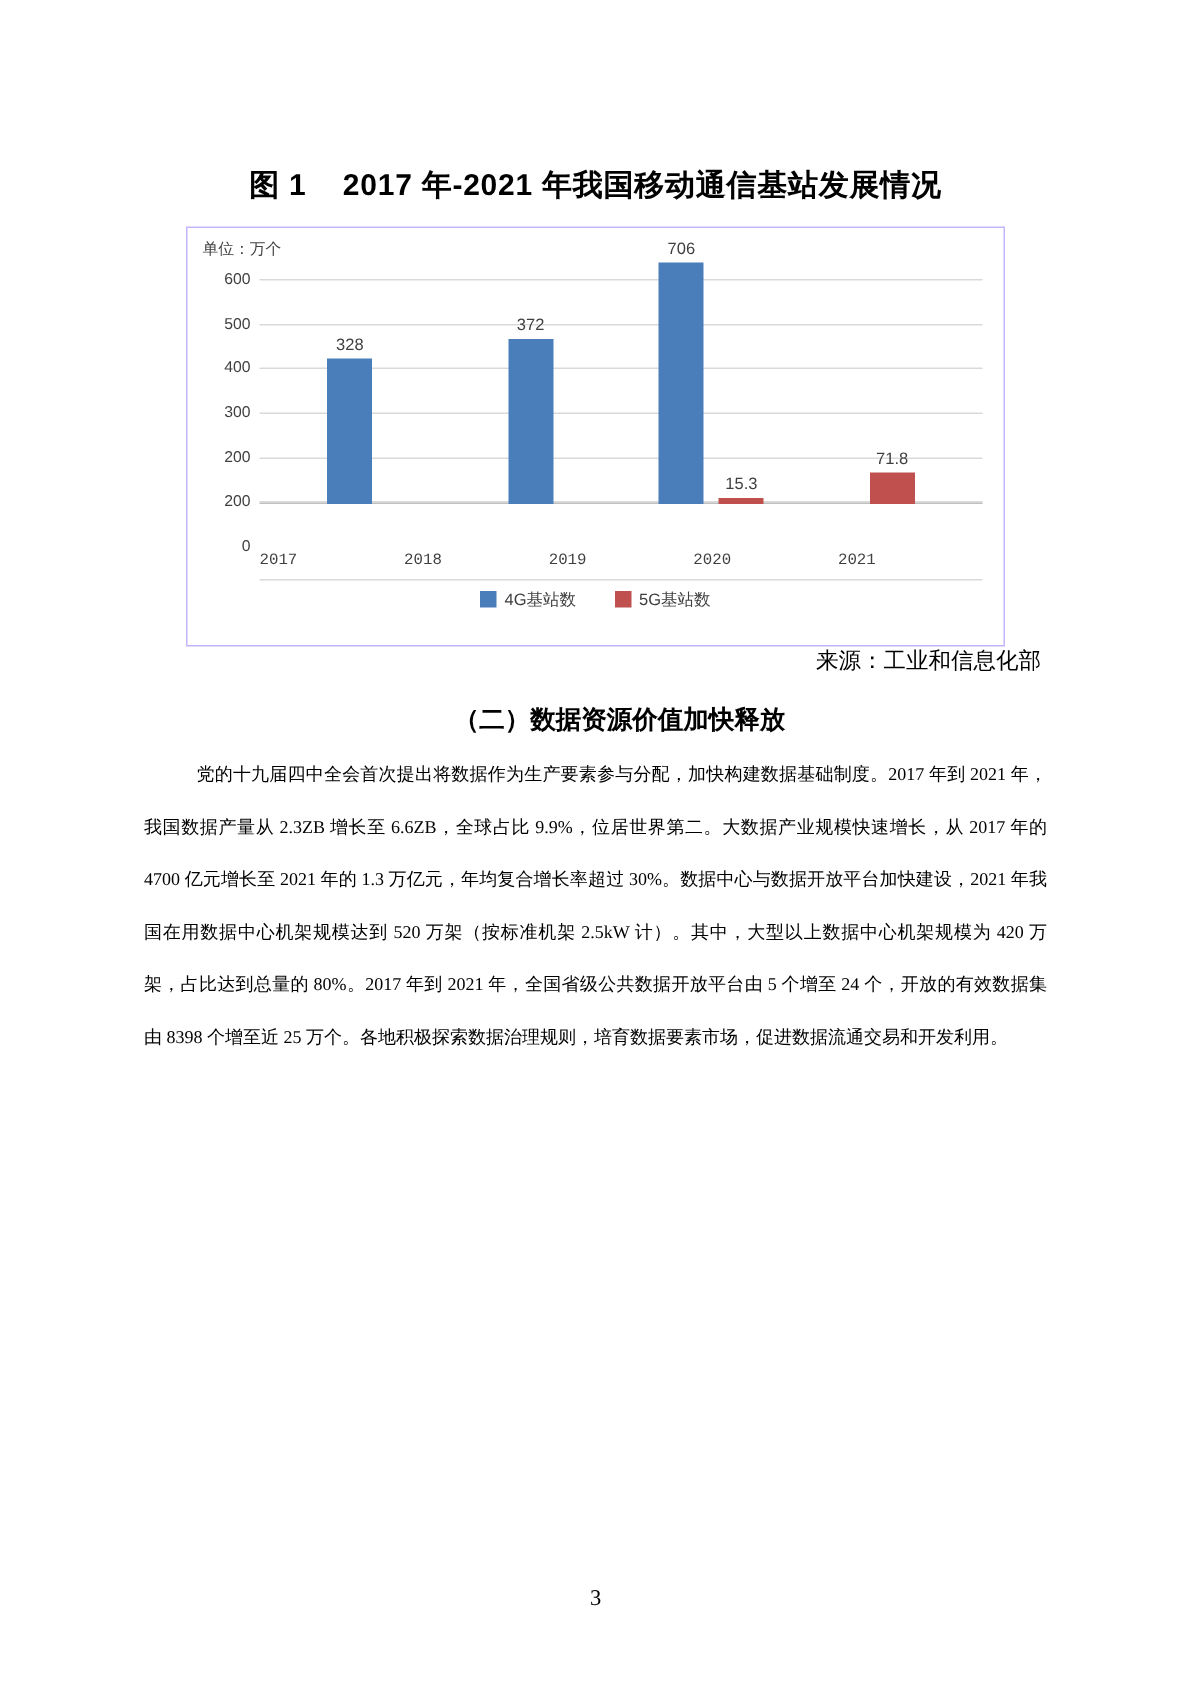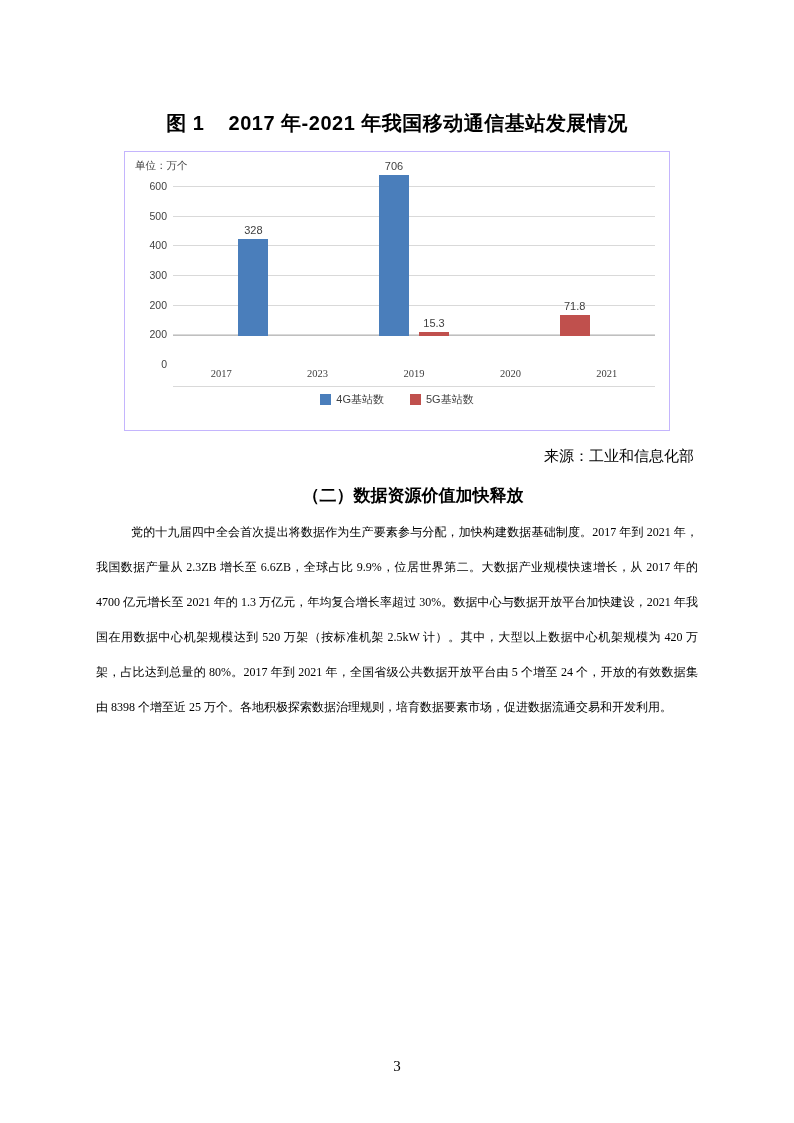--- a/index.html
+++ b/index.html
@@ -123,22 +123,21 @@
   }
   .xlabels {
     position: absolute;
     left: 48px;
     top: 216px;
     width: 482px;
     display: flex;
   }
   .xlabels span {
     flex: 1 1 0;
-    text-align: center;
-    font-family: Liberation Serif, serif;
+    font-family: Liberation Mono, monospace;
     font-size: 10.5px;
     color: #3f3f3f;
   }
   .xaxis-sep {
     position: absolute;
     left: 48px;
     top: 234px;
     width: 482px;
     height: 1px;
     background: #d9d9d9;
@@ -167,21 +166,20 @@
     display: inline-block;
   }
   .swatch.s4g { background: #4a7ebb; }
   .swatch.s5g { background: #c0504d; }
 
   
   .source {
     text-align: right;
     font-family: "Liberation Sans", "DejaVu Sans", sans-serif;
     font-size: 15px;
-    margin-top: 16px;
     margin-bottom: 6px;
     padding-right: 4px;
   }
 
   
   .section-heading {
     font-family: "Liberation Sans", "DejaVu Sans", sans-serif;
     font-weight: bold;
     font-size: 17px;
     text-indent: 32px;
@@ -241,20 +239,27 @@
       <div class="groups">
 
         <div class="group">
           <div class="bars">
             <div class="bar s4g" style="height:97.3px">
               <span class="lbl">328</span>
             </div>
           </div>
         </div>
 
+        <div class="group">
+          <div class="bars">
+            <div class="bar s4g" style="height:110.3px">
+              <span class="lbl">372</span>
+            </div>
+          </div>
+        </div>
 
         <div class="group">
           <div class="bars">
             <div class="bar s4g" style="height:161.4px">
               <span class="lbl">706</span>
             </div>
             <div class="bar s5g" style="height:4.5px">
               <span class="lbl">15.3</span>
             </div>
           </div>
@@ -267,21 +272,21 @@
             </div>
           </div>
         </div>
 
 
       </div>
     </div>
 
     <div class="xlabels">
       <span>2017</span>
-      <span>2023</span>
+      <span>2018</span>
       <span>2019</span>
       <span>2020</span>
       <span>2021</span>
     </div>
 
     <div class="xaxis-sep"></div>
 
     <div class="legend">
       <div class="legend-item">
         <span class="swatch s4g"></span>

